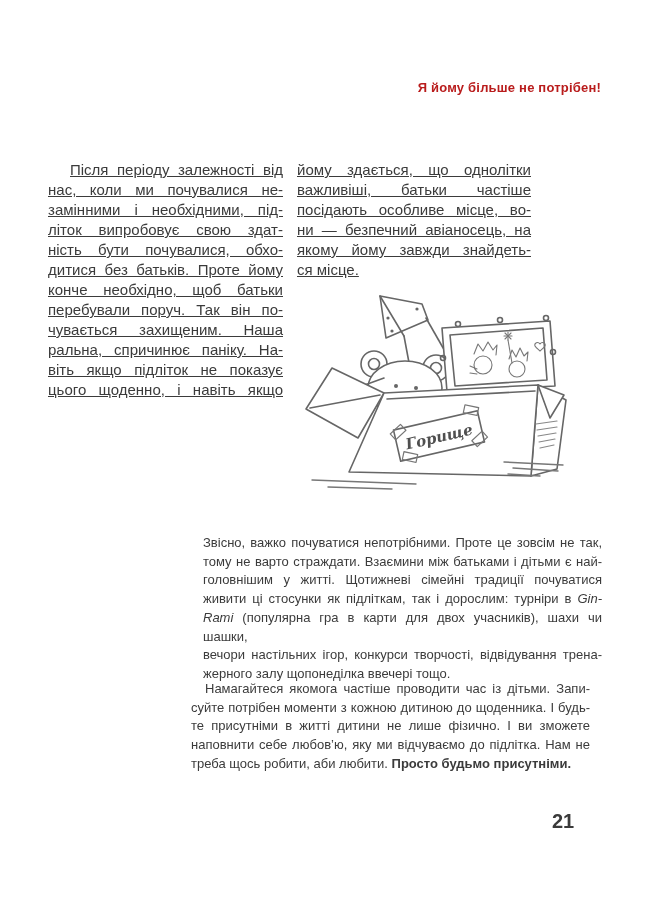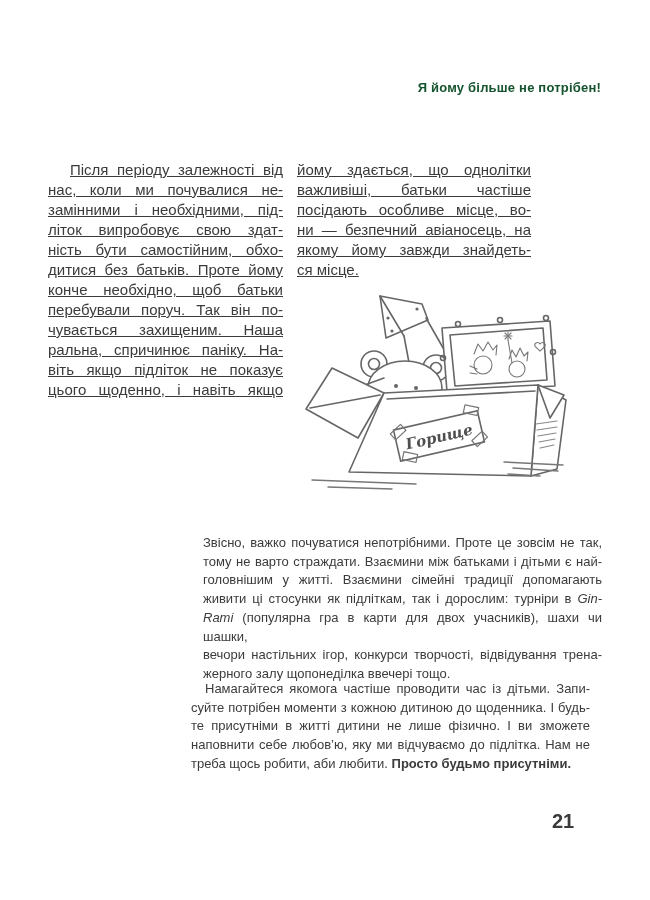--- a/index.html
+++ b/index.html
@@ -3,21 +3,21 @@
 <meta charset="utf-8">
 <style>
   html,body { margin:0; padding:0; background:#e8e8e8; }
   #page {
     position:relative; width:650px; height:900px; background:#ffffff;
     font-family:"Liberation Sans", sans-serif; color:#3b3b3b; overflow:hidden;
     margin:0 auto;
   }
   #running-head {
     position:absolute; top:80px; left:290px; width:311px;
-    text-align:right; font-size:13px; font-weight:bold; color:#14532d;
+    text-align:right; font-size:13px; font-weight:bold; color:#b91c1c;
     letter-spacing:0.2px;
   }
   .textblock { position:absolute; }
   #col-left  { left:48px;  top:160px; width:235px; }
   #col-right { left:297px; top:160px; width:234px; }
   .intro .tline { font-size:15px; line-height:20px;text-decoration:underline; }
   #illu { position:absolute; left:300px; top:278px; width:280px; height:212px; }
   #para1 { left:183px; top:534px; width:419px; }
   #para2 { left:171px; top:680px; width:419px; }
   .bodytext .tline { font-size:13px; line-height:18.7px;margin-left:20px; }
@@ -39,21 +39,21 @@
 
 <div id="page">
 
   <div id="running-head">Я йому більше не потрібен!</div>
 
   <div id="col-left" class="textblock intro">
       <div class="tline" style="text-indent: 22px;"><span>Після періоду залежності від</span></div>
       <div class="tline"><span>нас, коли ми почувалися не-</span></div>
       <div class="tline"><span>замінними і необхідними, під-</span></div>
       <div class="tline"><span>літок випробовує свою здат-</span></div>
-      <div class="tline"><span>ність бути самостійним, обхо-</span></div>
+      <div class="tline"><span>ність бути почувалися, обхо-</span></div>
       <div class="tline"><span>дитися без батьків. Проте йому</span></div>
       <div class="tline"><span>конче необхідно, щоб батьки</span></div>
       <div class="tline"><span>перебували поруч. Так він по-</span></div>
       <div class="tline"><span>чувається захищеним. Наша</span></div>
       <div class="tline"><span>ральна, спричинює паніку. На-</span></div>
       <div class="tline"><span>віть якщо підліток не показує</span></div>
       <div class="tline"><span>цього щоденно, і навіть якщо</span></div>
     </div>
 
   <div id="col-right" class="textblock intro">
@@ -148,21 +148,21 @@
             <line x1="208" y1="196" x2="240" y2="198"></line>
           </g>
         </g>
       </g>
     </svg>
   </div>
 
   <div id="para1" class="textblock bodytext">
       <div class="tline" style="text-indent: 0px;"><span>Звісно, важко почуватися непотрібними. Проте це зовсім не так,</span></div>
       <div class="tline"><span>тому не варто страждати. Взаємини між батьками і дітьми є най-</span></div>
-      <div class="tline"><span>головнішим у житті. Взаємини сімейні традиції допомагають</span></div>
+      <div class="tline"><span>головнішим у житті. Щотижневі сімейні традиції почуватися</span></div>
       <div class="tline"><span>живити ці стосунки як підліткам, так і дорослим: турніри в </span><span class="it">Gin-</span></div>
       <div class="tline"><span class="it">Rami</span><span> (популярна гра в карти для двох учасників), шахи чи шашки,</span></div>
       <div class="tline"><span>вечори настільних ігор, конкурси творчості, відвідування трена-</span></div>
       <div class="tline last"><span>жерного залу щопонеділка ввечері тощо.</span></div>
     </div>
 
   <div id="para2" class="textblock bodytext">
       <div class="tline" style="text-indent: 14px;"><span>Намагайтеся якомога частіше проводити час із дітьми. Запи-</span></div>
       <div class="tline"><span>суйте потрібен моменти з кожною дитиною до щоденника. І будь-</span></div>
       <div class="tline"><span>те присутніми в житті дитини не лише фізично. І ви зможете</span></div>

